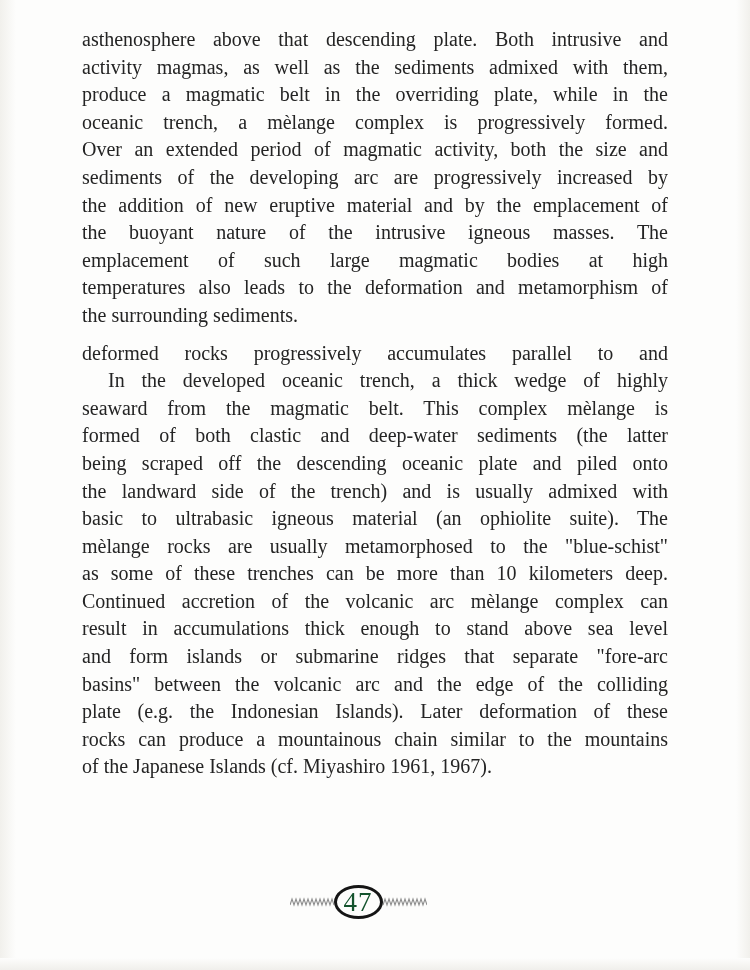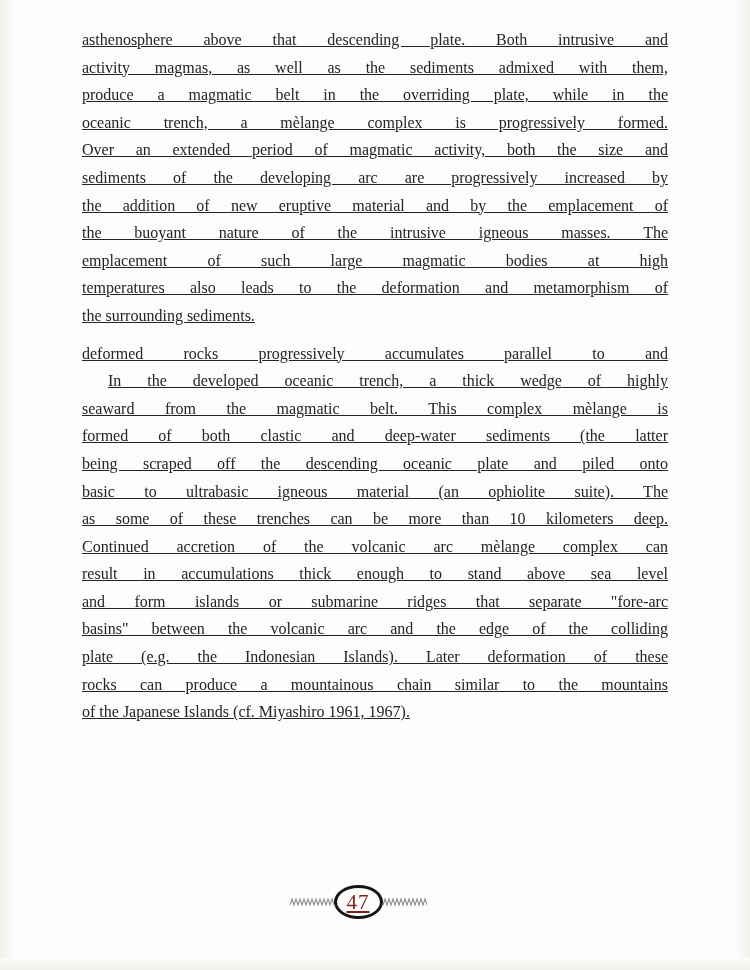--- a/index.html
+++ b/index.html
@@ -21,26 +21,25 @@
   .edge-bottom { left: 0; bottom: 0; width: 100%; height: 12px;
                  background: linear-gradient(to top, #f0efeb, #fdfdfc); }
 
   .text-block {
     position: absolute;
     left: 82px;
     top: 26px;
     width: 586px;
   }
   .line {
-    font-size: 16px;
+    font-size: 20px;
     line-height: 27.6px;
     text-align: justify;
     text-align-last: justify;
     white-space: normal;
-    text-decoration: underline;
   }
   .line.last { text-align-last: left; }
   .para + .para { margin-top: 10px; }
   .line.indent { text-indent: 26px; }
 
   .footer {
     position: absolute;
     top: 884px;
     left: 0;
     width: 716px;
@@ -55,25 +54,24 @@
     height: 34px;
     border: 3px solid #151515;
     border-radius: 50%;
     display: flex;
     align-items: center;
     justify-content: center;
     background: #fdfdfc;
     flex: 0 0 auto;
   }
   .pagenum {
-    font-size: 21px;
+    font-size: 27px;
     line-height: 1;
-    color: #7f1d1d;
+    color: #14532d;
     letter-spacing: 1px;
-    text-decoration: underline;
   }
   .squiggle { display: block; flex: 0 0 auto; }
 </style>
 </head>
 <body>
 
 <div class="page">
   <div class="edge edge-left"></div>
   <div class="edge edge-right"></div>
   <div class="edge edge-bottom"></div>
@@ -91,21 +89,23 @@
       <div class="line">emplacement of such large magmatic bodies at high</div>
       <div class="line">temperatures also leads to the deformation and metamorphism of</div>
       <div class="line last">the surrounding sediments.</div>
     </div>
     <div class="para">
       <div class="line">deformed rocks progressively accumulates parallel to and</div>
       <div class="line indent">In the developed oceanic trench, a thick wedge of highly</div>
       <div class="line">seaward from the magmatic belt. This complex mèlange is</div>
       <div class="line">formed of both clastic and deep-water sediments (the latter</div>
       <div class="line">being scraped off the descending oceanic plate and piled onto</div>
+      <div class="line">the landward side of the trench) and is usually admixed with</div>
       <div class="line">basic to ultrabasic igneous material (an ophiolite suite). The</div>
+      <div class="line">mèlange rocks are usually metamorphosed to the "blue-schist"</div>
       <div class="line">as some of these trenches can be more than 10 kilometers deep.</div>
       <div class="line">Continued accretion of the volcanic arc mèlange complex can</div>
       <div class="line">result in accumulations thick enough to stand above sea level</div>
       <div class="line">and form islands or submarine ridges that separate "fore-arc</div>
       <div class="line">basins" between the volcanic arc and the edge of the colliding</div>
       <div class="line">plate (e.g. the Indonesian Islands). Later deformation of these</div>
       <div class="line">rocks can produce a mountainous chain similar to the mountains</div>
       <div class="line last">of the Japanese Islands (cf. Miyashiro 1961, 1967).</div>
     </div>
   </div>

